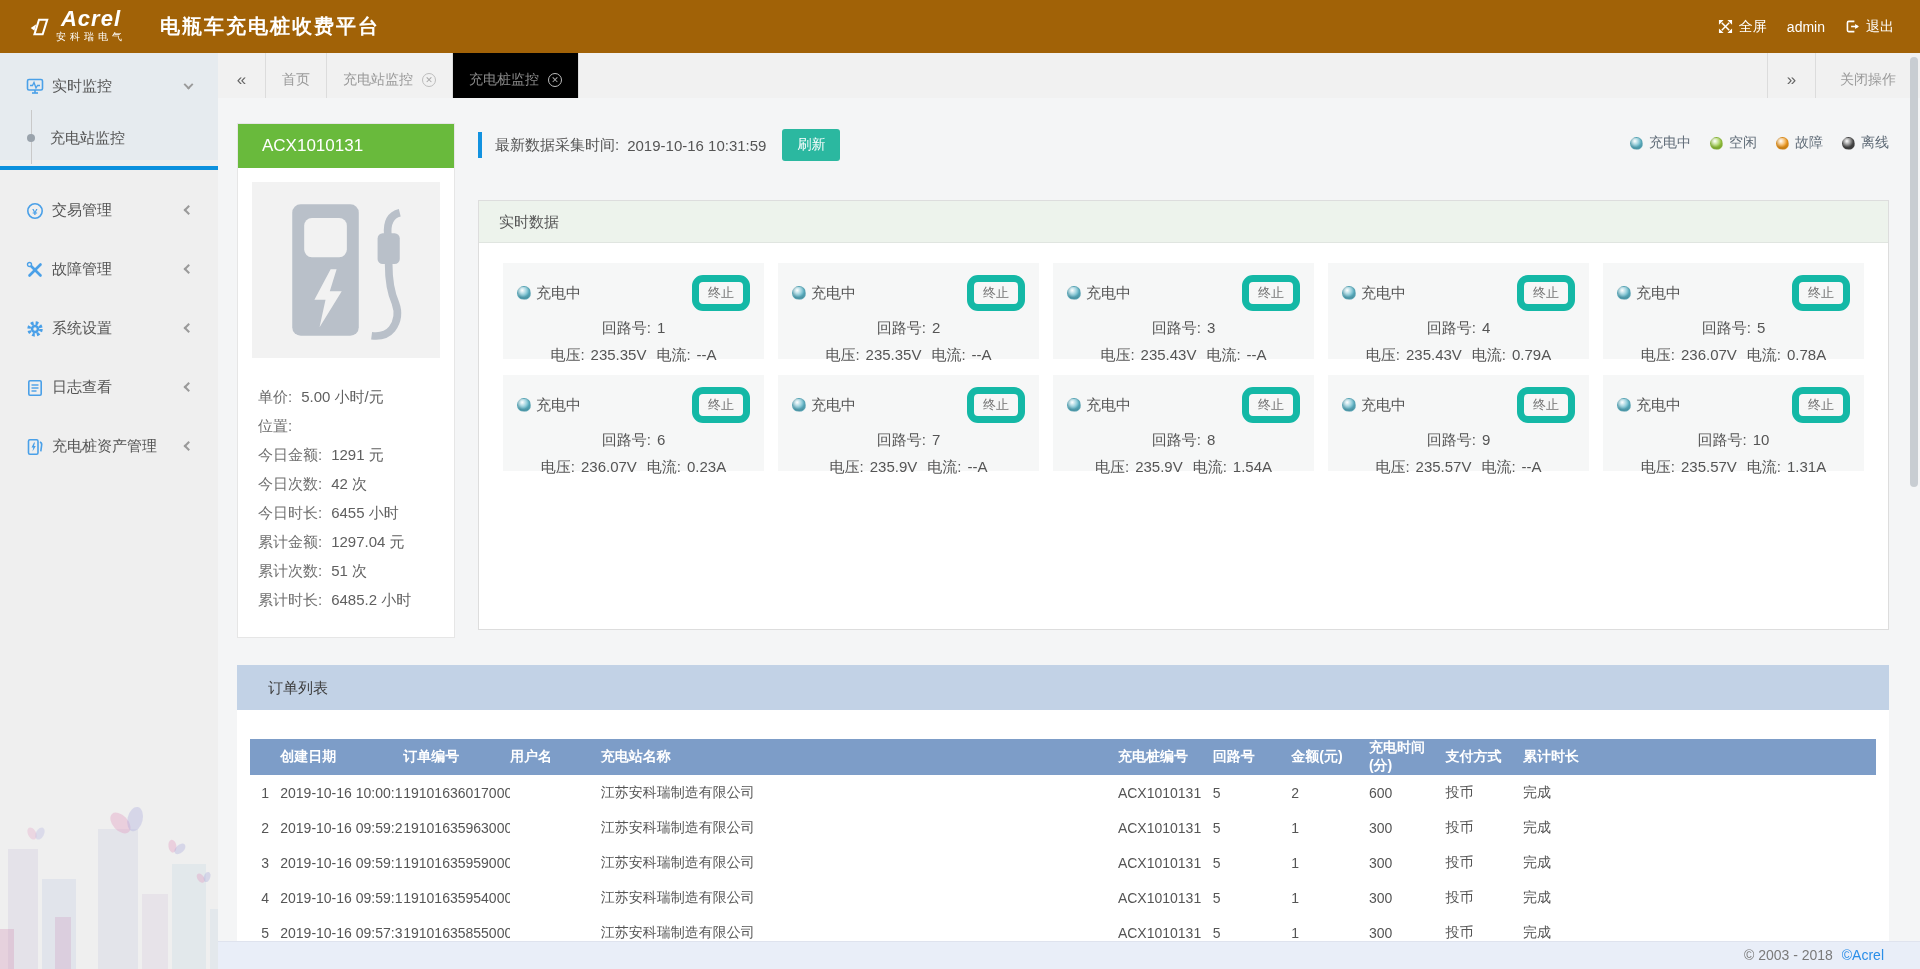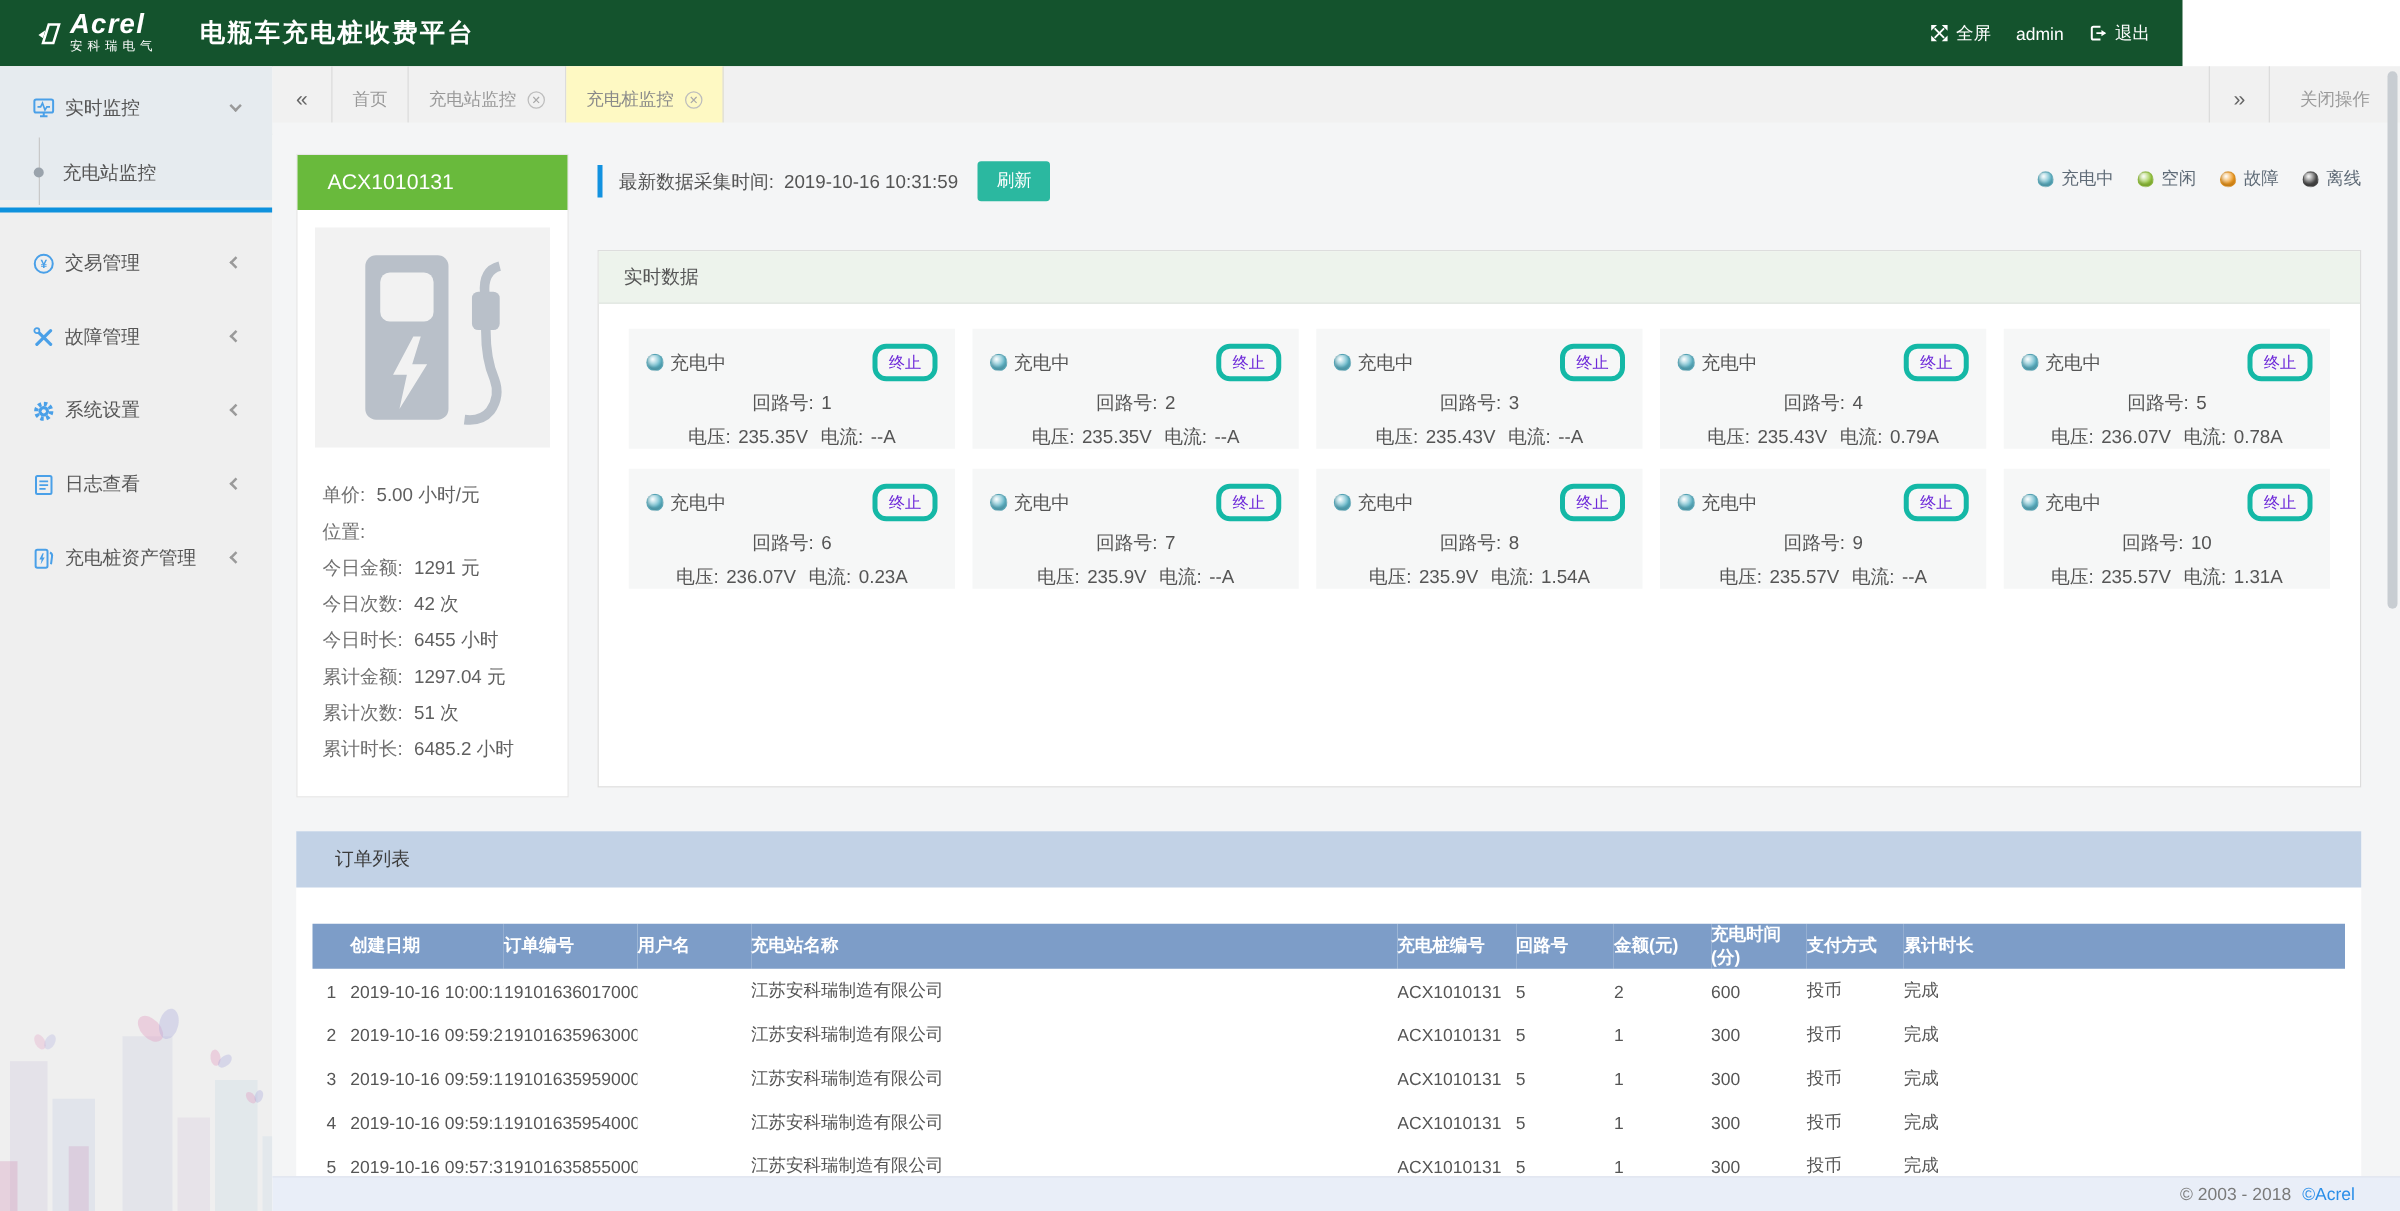--- a/index.html
+++ b/index.html
@@ -1,39 +1,39 @@
 <!DOCTYPE html>
 <html><head>
 <meta charset="utf-8">
 <style>
   * { margin:0; padding:0; box-sizing:border-box; }
   html,body { width:1920px; height:969px; overflow:hidden;
     font-family:"Liberation Sans","DejaVu Sans",sans-serif; background:#fff; }
 
   
-  .header { position:absolute; left:0; top:0; width:1746px; height:53px;
-    background:#14532d; color:#fff; display:flex; align-items:center; }
+  .header { position:absolute; left:0; top:0; width:1920px; height:53px;
+    background:#a16207; color:#fff; display:flex; align-items:center;text-align:center; }
   .logo { display:flex; align-items:center; margin-left:28px; }
   .logo-mark { width:22px; height:22px; margin-right:6px; }
   .logo-text { font-size:22px; font-style:italic; font-weight:bold; letter-spacing:1px; line-height:20px; }
   .logo-sub { font-size:10px; letter-spacing:4px; margin-top:1px; }
   .app-title { font-size:20px; font-weight:bold; letter-spacing:2px; margin-left:34px; }
   .header-right { margin-left:auto; margin-right:26px; display:flex; align-items:center; gap:20px; font-size:14px; }
   .hr-item { display:flex; align-items:center; gap:6px; cursor:pointer; }
 
   
   .tabbar { position:absolute; left:218px; top:53px; right:0; height:55px;
     background:#f1f1f1; border-bottom:1px solid #d9d9d9; display:flex; align-items:stretch; }
   .tab-arrow { width:48px; display:flex; align-items:center; justify-content:center;
     border-right:1px solid #dcdcdc; color:#666; font-size:17px; cursor:pointer; }
   .tab-arrow.left::before { content:"«"; }
   .tab-arrow.right::before { content:"»"; }
   .tab { display:flex; align-items:center; padding:0 16px; font-size:14px; color:#999;
     border-right:1px solid #dcdcdc; cursor:pointer; }
-  .tab.active { background:#fef9c3; color:#8a8a8a; }
+  .tab.active { background:#000000; color:#8a8a8a; }
   .tab-close { width:14px; height:14px; margin-left:9px; border:1px solid #bdbdbd; border-radius:50%;
     color:#a7a7a7; font-size:9px; line-height:12px; text-align:center; display:inline-block; }
   .tab-close::before { content:"✕"; }
   .tabbar-right { margin-left:auto; display:flex; align-items:stretch; }
   .close-ops { display:flex; align-items:center; padding:0 24px; font-size:14px; color:#9a9a9a;
     border-left:1px solid #dcdcdc; cursor:pointer; }
 
   
   .sidebar { position:absolute; left:0; top:53px; width:218px; height:916px; background:#efefef; overflow:hidden; }
   .side-group-active { background:#e6ebef; padding-top:13px; }
@@ -93,21 +93,21 @@
   
   .rt-panel { position:absolute; left:260px; top:102px; width:1411px; height:430px;
     background:#fff; border:1px solid #ddd; }
   .rt-head { height:42px; background:#edf3ec; border-bottom:1px solid #e0e5e0;
     font-size:15px; color:#555; line-height:42px; padding-left:20px; }
   .cards { padding:20px 24px; display:grid; grid-template-columns:repeat(5,1fr); gap:16px 14px; }
   .card { height:96px; background:#f6f7f7; padding:12px 14px; }
   .card-top { display:flex; align-items:center; }
   .card-top .ball { width:14px; height:14px; }
   .card-status { font-size:15px; color:#555; margin-left:5px; }
-  .stop-pill { margin-left:auto; font-size:13px; color:#6d28d9; border:4px solid #14b8a6;
+  .stop-pill { margin-left:auto; font-size:13px; color:#737373; border:7px solid #14b8a6;
     border-radius:11px; padding:2px 9px; cursor:pointer; background:transparent; }
   .card-line { text-align:center; font-size:15px; color:#555; margin-top:8px; white-space:nowrap; }
   .card-line .v { margin-left:6px; }
   .card-line .lbl2 { margin-left:10px; }
 
   
   .orders-panel { position:absolute; left:19px; top:567px; width:1652px; height:276px; background:#fff; }
   .orders-head { height:45px; background:#c2d2e6; color:#3c3c3c; font-size:15px;
     line-height:45px; padding-left:31px; }
   .orders-body { padding:29px 13px 0; }

